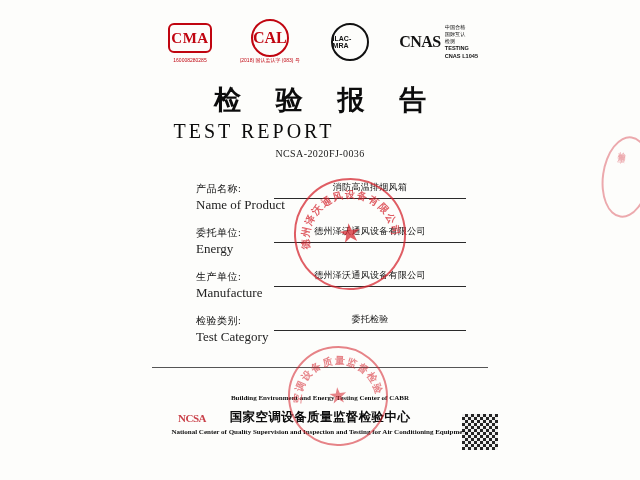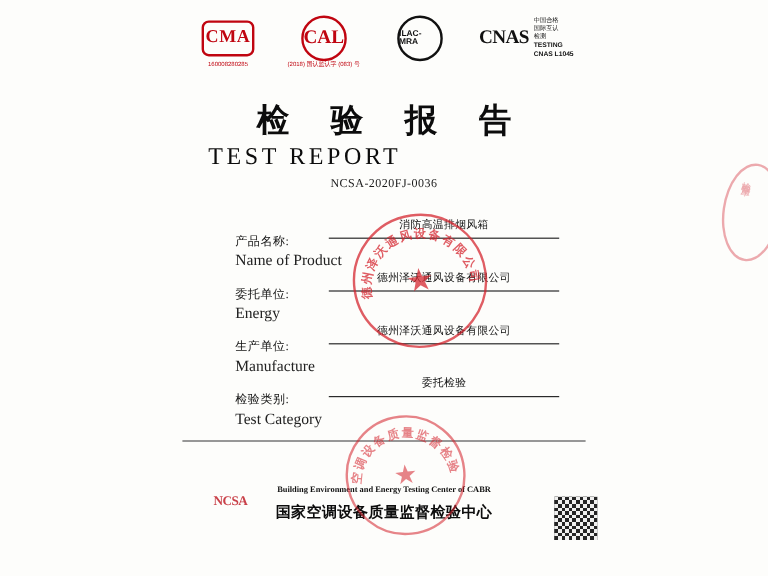--- a/index.html
+++ b/index.html
@@ -21,21 +21,21 @@
     background: #fdfdfb;
   }
   
   .cert-row {
     position: absolute;
     top: 14px;
     left: 168px;
     width: 310px;
     height: 56px;
     display: flex;
-    align-items: flex-start;
+    align-items: center;
     justify-content: space-between;
   }
   .cert {
     display: flex;
     flex-direction: column;
     align-items: center;
     line-height: 1.05;
   }
   .cert .mark {
     width: 44px;
@@ -157,21 +157,21 @@
     left: 196px;
     width: 270px;
   }
   .field {
     position: relative;
     height: 44px;
   }
   .field .labels {
     position: absolute;
     left: 0;
-    top: 16px;
+    top: 4px;
     width: 76px;
   }
   .field .lab-cn {
     font-size: 10px;
     letter-spacing: 0.5px;
     color: #111;
     white-space: nowrap;
   }
   .field .lab-en {
     font-size: 13px;
@@ -412,20 +412,21 @@
         <div class="value">委托检验</div>
       </div>
     </div>
   </div>
 
   <div class="footer-rule"></div>
 
   <div class="footer">
     <div class="f-en-1">Building Environment and Energy Testing Center of CABR</div>
     <div class="f-cn-2">国家空调设备质量监督检验中心</div>
+    <div class="f-en-2">National Center of Quality Supervision and Inspection and Testing for Air Conditioning Equipment</div>
   </div>
 
   <div class="ncsa-mark">NCSA</div>
   <div class="qr"></div>
 
   <div class="stamp-round" id="stamp-main">
     <svg class="stamp-arc" viewBox="0 0 108 108">
       <defs>
           <path id="arc1" d="M 12,60 A 42,42 0 0 1 96,60"></path>
         </defs>

